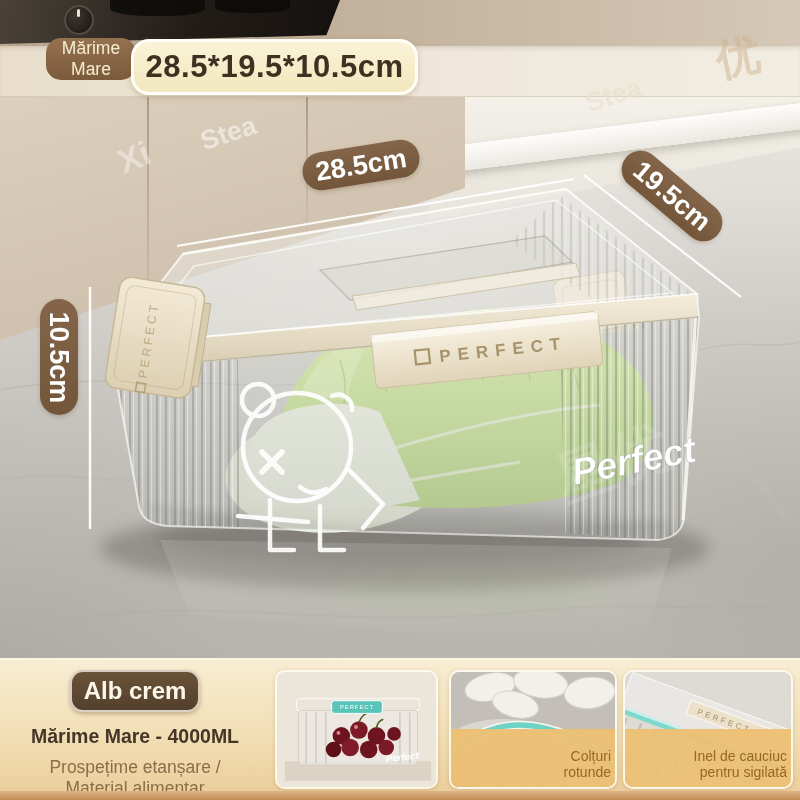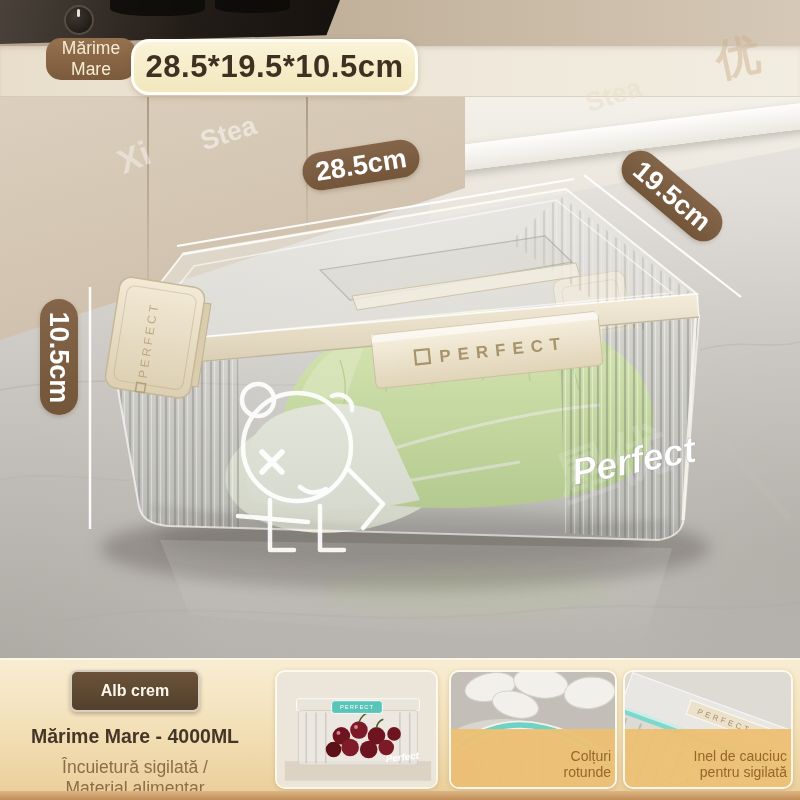--- a/index.html
+++ b/index.html
@@ -65,22 +65,22 @@
   .wm4{left:716px;top:28px;font-size:44px;color:rgba(205,178,142,.50);transform:rotate(-12deg);}
   .wm5{left:555px;top:425px;font-size:58px;color:rgba(255,255,255,.14);transform:rotate(-20deg);z-index:5;}
   
   .panel{position:absolute;left:0;top:658px;width:800px;height:142px;
      background:linear-gradient(180deg,#f8edd3 0%,#f2deb4 55%,#e9cd98 100%);
      border-top:2px solid #fdf6e3;box-sizing:border-box;}
   .panel-strip{position:absolute;left:0;bottom:0;width:100%;height:9px;
      background:linear-gradient(180deg,#dcb584,#c18e58);}
   .info-col{position:absolute;left:10px;top:8px;width:250px;text-align:center;}
   .color-btn{margin:2px auto 0;width:126px;height:38px;background:linear-gradient(180deg,#6b5239,#52402c);
-     border-radius:7px;border:2px solid rgba(255,252,240,.75);box-shadow:0 2px 4px rgba(90,60,30,.35);
-     color:#fbf6ea;font-size:16px;font-weight:600;display:flex;align-items:center;justify-content:center;}
+     border-radius:13px;border:2px solid rgba(255,252,240,.75);box-shadow:0 2px 4px rgba(90,60,30,.35);
+     color:#fbf6ea;font-size:24px;font-weight:600;display:flex;align-items:center;justify-content:center;}
   .size-volume{margin-top:13px;font-size:19.5px;font-weight:600;color:#463627;}
   .features{margin-top:9px;font-size:17.5px;line-height:1.2;color:#8d6c49;white-space:pre-line;}
   .card{position:absolute;top:10px;height:119px;border-radius:10px;border:2px solid rgba(255,253,246,.85);
      box-shadow:0 1px 4px rgba(140,100,50,.25);overflow:hidden;box-sizing:border-box;}
   .card1{left:275px;width:163px;}
   .card2{left:449px;width:168px;}
   .card3{left:623px;width:170px;}
   .card svg{display:block;width:100%;height:100%;}
   .caption{position:absolute;left:0;right:0;bottom:0;background:rgba(236,192,116,.96);
      color:#976628;font-size:14px;line-height:1.15;text-align:right;padding:19px 4px 7px;
@@ -265,21 +265,21 @@
     <div class="pill pill-depth">19.5cm</div>
     <div class="pill pill-height">
         <span>10.5cm</span>
       </div>
   </div>
 
   <div class="panel">
     <div class="info-col">
       <div class="color-btn">Alb crem</div>
       <div class="size-volume">Mărime Mare - 4000ML</div>
-      <div class="features">Încuietură sigilată /
+      <div class="features">Prospețime etanșare /
 Material alimentar</div>
     </div>
 
     <div class="card card1">
       <svg viewBox="0 0 163 119" preserveAspectRatio="xMidYMid slice">
         <rect width="163" height="119" fill="#ece5da"></rect>
         <rect width="163" height="119" fill="url(#ribs)" opacity="0"></rect>
         <rect x="8" y="92" width="150" height="20" fill="#ddd3c4"></rect>
         <rect x="20" y="28" width="126" height="12" rx="2" fill="#eae5db" stroke="#fdfcf9"></rect>
         <rect x="22" y="40" width="122" height="56" rx="3" fill="rgba(236,234,229,.65)" stroke="#d5cfc3"></rect>

